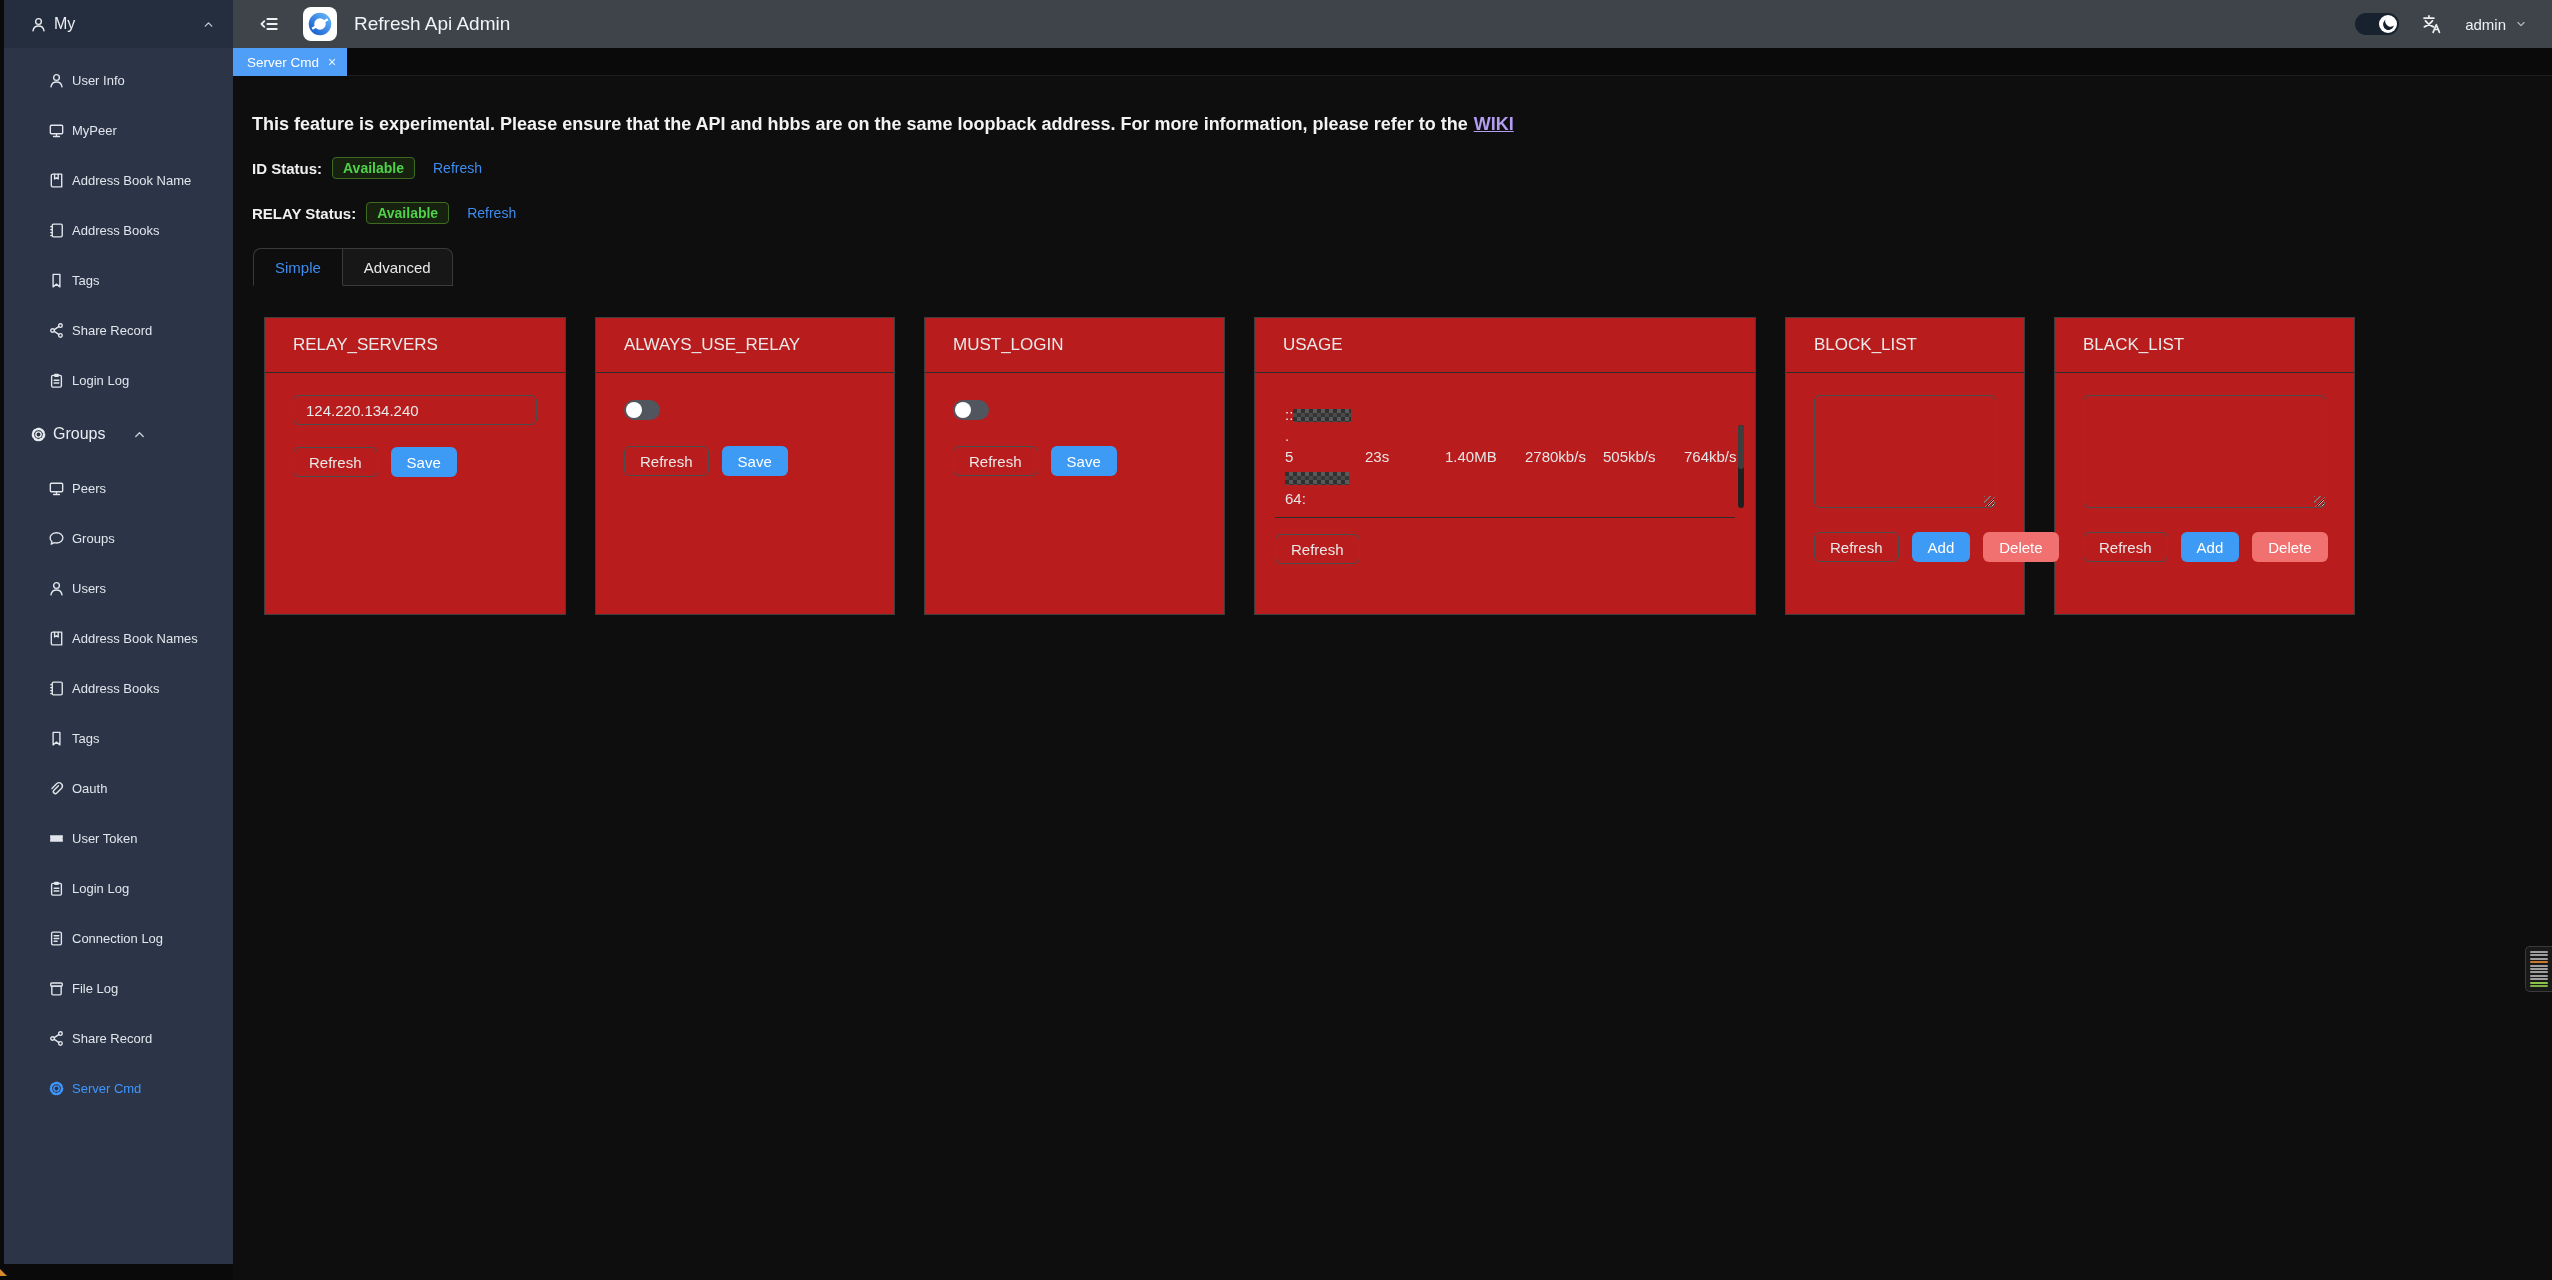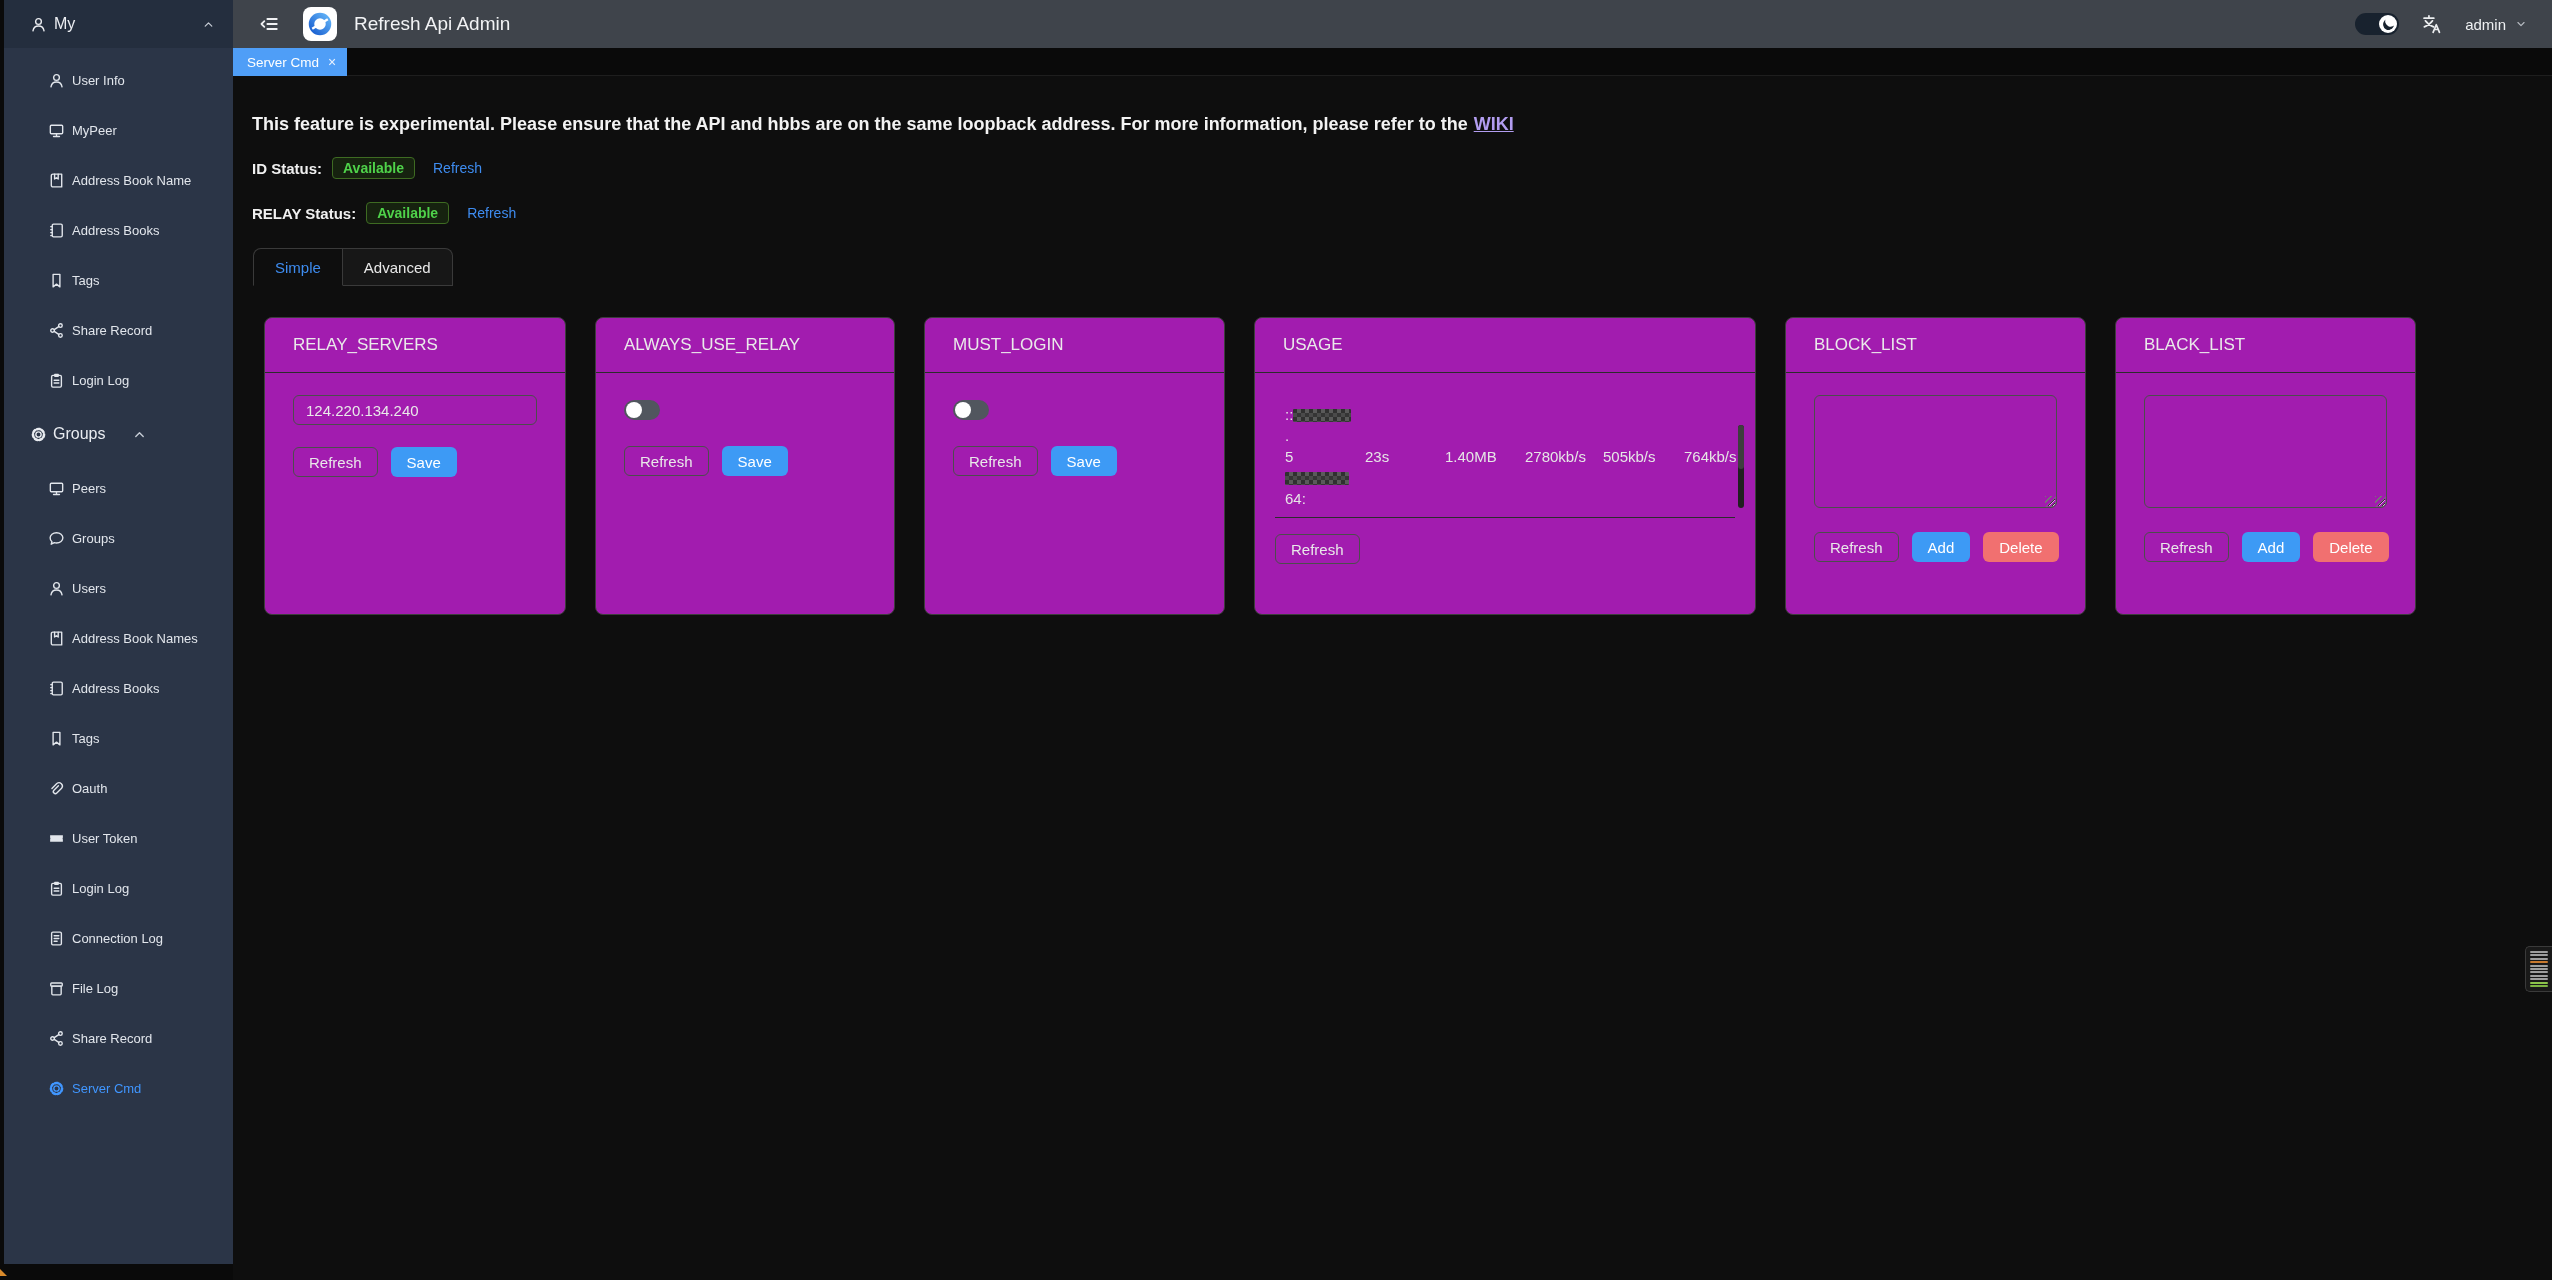--- a/index.html
+++ b/index.html
@@ -52,23 +52,23 @@
   .status-label { font-weight:bold; color:#f0f0f0; font-size:15px; }
   .badge { margin-left:10px; background:#16220f; border:1px solid #3e6b22; color:#4fd24a; font-size:14px; font-weight:bold; padding:2px 10px; border-radius:4px; }
   .refresh-link { margin-left:18px; color:#3e8cf0; font-size:14px; cursor:pointer; }
 
   .tabs { position:absolute; left:20px; top:172px; display:flex; }
   .tab { height:38px; padding:0 21px; display:flex; align-items:center; font-size:15px; border:1px solid #3a3a3a; cursor:pointer; }
   .tab.active { color:#3e8cf0; background:#0e0e0e; border-bottom-color:transparent; border-radius:8px 0 0 0; }
   .tab.inactive { background:#171717; color:#e8e8e8; border-left:none; border-radius:0 8px 0 0; }
 
   .cards { position:absolute; left:31px; top:241px; display:flex; gap:29px; }
-  .card { height:298px; background:#a21caf; border:1px solid #3d3d3d; border-radius:8px; }
+  .card { height:298px; background:#b91c1c; border:1px solid #3d3d3d; border-radius:0; }
   .w-relay { width:302px; } .w-always { width:300px; } .w-must { width:301px; }
-  .w-usage { width:502px; } .w-block { width:301px; } .w-black { width:301px; }
+  .w-usage { width:502px; } .w-block { width:240px; } .w-black { width:301px; }
   .card-head { height:55px; border-bottom:1px solid #2c2c2c; display:flex; align-items:center; padding:0 28px; font-size:17px; color:#eaeaea; }
   .card-body { padding:22px 28px; position:relative; }
   .w-usage .card-body { padding:23px 20px; }
 
   .text-input { width:100%; height:30px; background:transparent; border:1px solid #4d4d4d; border-radius:6px; color:#e9e9e9; font-size:15px; padding:0 12px; outline:none; font-family:"Liberation Sans", sans-serif; }
   .btn-row { display:flex; gap:13px; margin-top:22px; align-items:center; }
   .btn { height:30px; padding:0 15px; border-radius:6px; font-size:15px; display:flex; align-items:center; border:1px solid transparent; cursor:pointer; font-family:"Liberation Sans", sans-serif; background:transparent; }
   .btn.ghost { border-color:#4d4d4d; color:#e9e9e9; }
   .btn.primary { background:#3d9af5; color:#fff; }
   .btn.danger { background:#f17070; color:#fff; }

